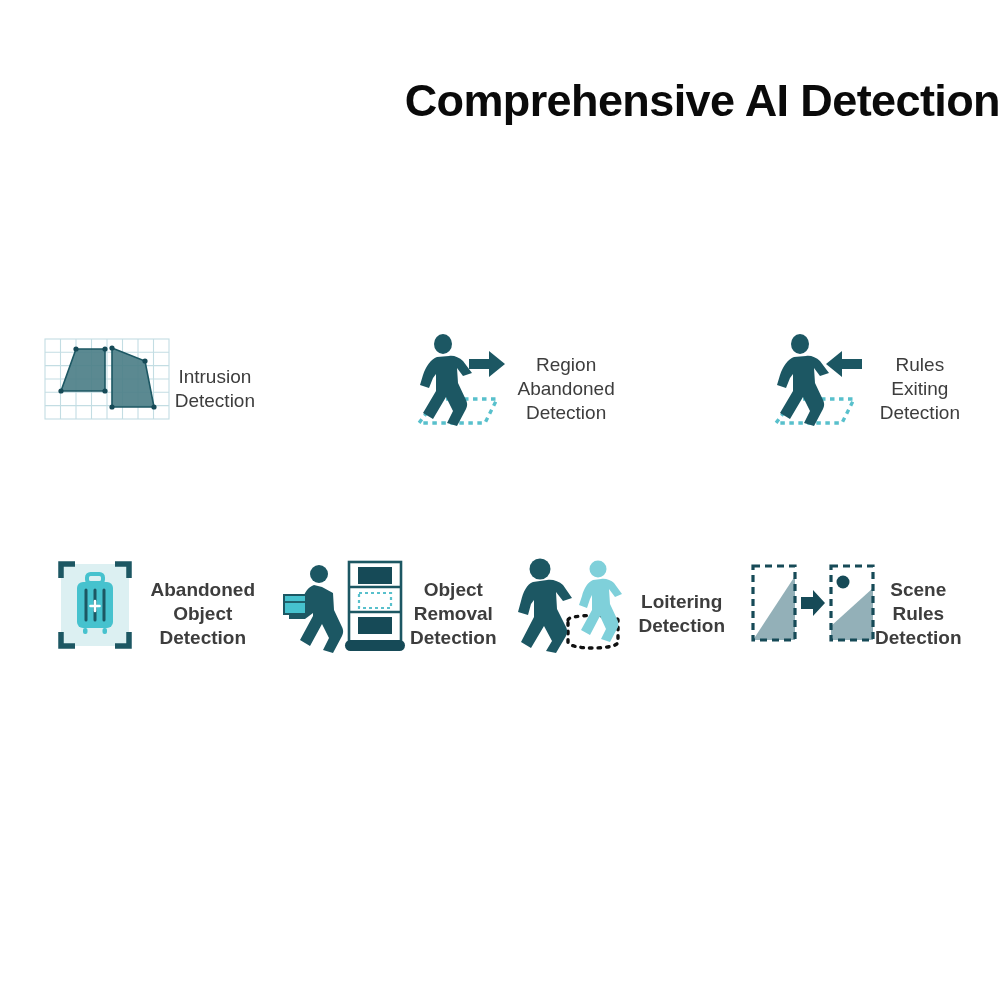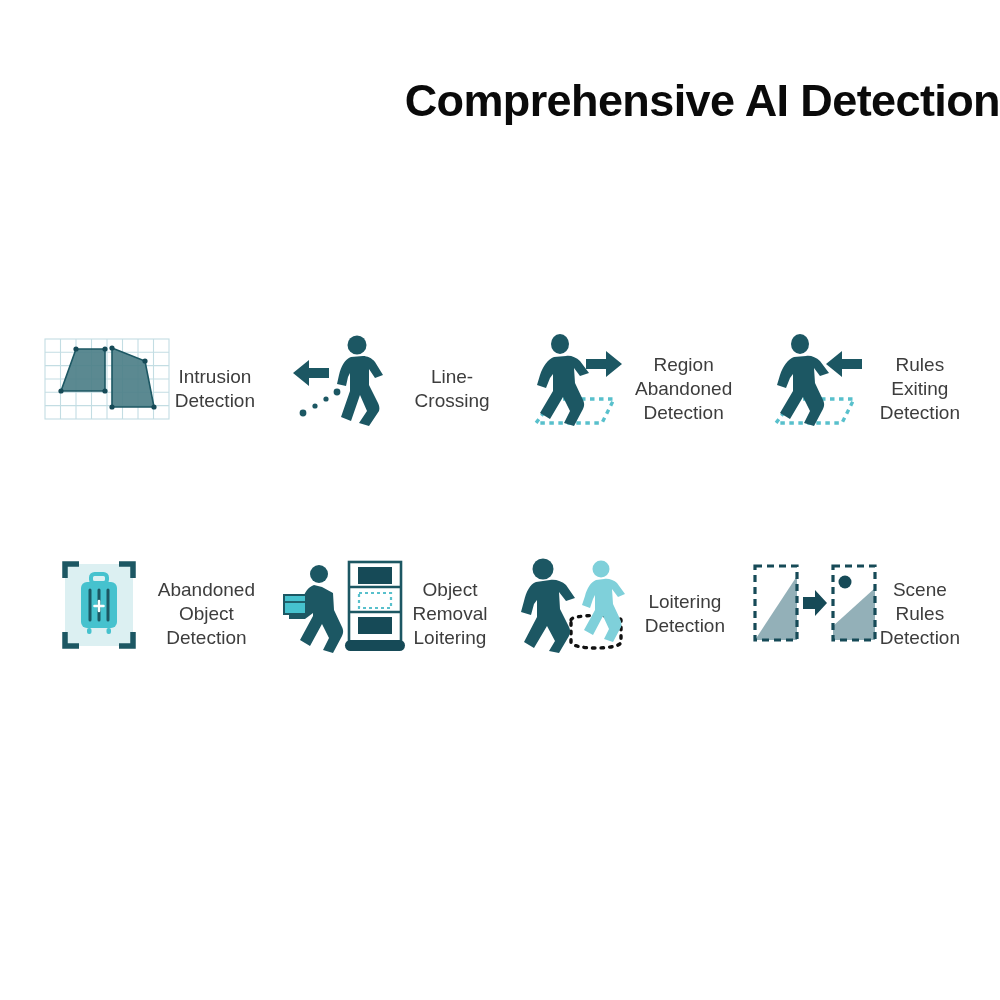--- a/index.html
+++ b/index.html
@@ -28,21 +28,21 @@
   .feature-grid{
     position:absolute;
     top:325px;left:40px;
     width:920px;
   }
   .feature-row{
     display:flex;
     justify-content:space-between;
     align-items:flex-start;
   }
-  .feature-row.row-2{margin-top:115px;}
+  .feature-row.row-2{margin-top:115px;font-weight:bold;}
   .feature-cell{
     width:215px;
     display:flex;
     flex-direction:row;
     align-items:center;
   }
   .icon-box{
     height:110px;
     width:100%;
     display:flex;
@@ -102,43 +102,20 @@
                 <circle cx="103" cy="28" r="2.6"></circle>
               <circle cx="112" cy="74" r="2.6"></circle>
                 <circle cx="70" cy="74" r="2.6"></circle>
             </g>
           </svg>
         </div>
         <div class="feature-label">Intrusion
 Detection</div>
       </div>
 
-      <div class="feature-cell">
-        <div class="icon-box">
-          <svg width="120" height="95" viewBox="0 0 120 95">
-
-            <g fill="#1c5763">
-              <path d="M8,40 L24,27 L24,35 L44,35 L44,45 L24,45 L24,53 Z"></path>
-            </g>
-
-            <g fill="#1c5763">
-              <circle cx="18" cy="80" r="3.4"></circle>
-              <circle cx="30" cy="73" r="2.6"></circle>
-              <circle cx="41" cy="66" r="2.6"></circle>
-              <circle cx="52" cy="59" r="3.4"></circle>
-            </g>
-
-            <g fill="#1c5763">
-              <circle cx="72" cy="12" r="9.5"></circle>
-              <path d="M66,24 C60,26 56,33 54,42 L52,51 L61,53 L63,44 L65,40 L65,58 L56,84 L66,88 L75,62 L82,78 L74,90 L84,93 L94,78 C95,75 94,72 93,70 L84,52 L84,36 L90,45 L98,42 L90,29 C87,25 82,23 78,23 Z"></path>
-            </g>
-          </svg>
-        </div>
-        <div class="feature-label">Line-Crossing</div>
-      </div>
 
       <div class="feature-cell">
         <div class="icon-box">
           <svg width="125" height="95" viewBox="0 0 125 95">
 
             <polygon points="44,66 104,66 92,90 26,90" fill="none" stroke="#58c0cc" stroke-width="3.4" stroke-dasharray="4.5,4.5"></polygon>
 
             <g fill="#1c5763">
               <path d="M76,26 L96,26 L96,18 L112,31 L96,44 L96,36 L76,36 Z"></path>
             </g>
@@ -223,21 +200,21 @@
             <g>
               <circle cx="44" cy="18" r="9" fill="#1c5763"></circle>
               <path d="M39,29 C33,31 29,37 27,45 L24,55 L33,58 L36,48 L38,44 L38,60 L25,84 L35,90 L47,68 L54,82 L48,94 L58,97 L67,80 C69,76 68,73 67,71 L59,54 L58,37 L47,31 Z" fill="#1c5763"></path>
               <path d="M38,40 L22,40 L14,46 L14,63 L30,63 L38,57 Z" fill="#1c5763"></path>
               <rect x="9" y="39" width="22" height="19" fill="#46c2ce" stroke="#1c5763" stroke-width="2"></rect>
               <line x1="9" y1="46" x2="31" y2="46" stroke="#1c5763" stroke-width="1.8"></line>
             </g>
           </svg>
         </div>
         <div class="feature-label">Object Removal
-Loitering</div>
+Detection</div>
       </div>
 
       <div class="feature-cell">
         <div class="icon-box">
           <svg width="125" height="98" viewBox="0 0 125 98">
 
             <path d="M56,64 C56,58 106,58 106,64 L106,86 C106,94 56,94 56,86 Z" fill="none" stroke="#111111" stroke-width="3.4" stroke-dasharray="2.5,6" stroke-linecap="round"></path>
 
             <g fill="#7fd0da">
               <circle cx="86" cy="13" r="8.5"></circle>

